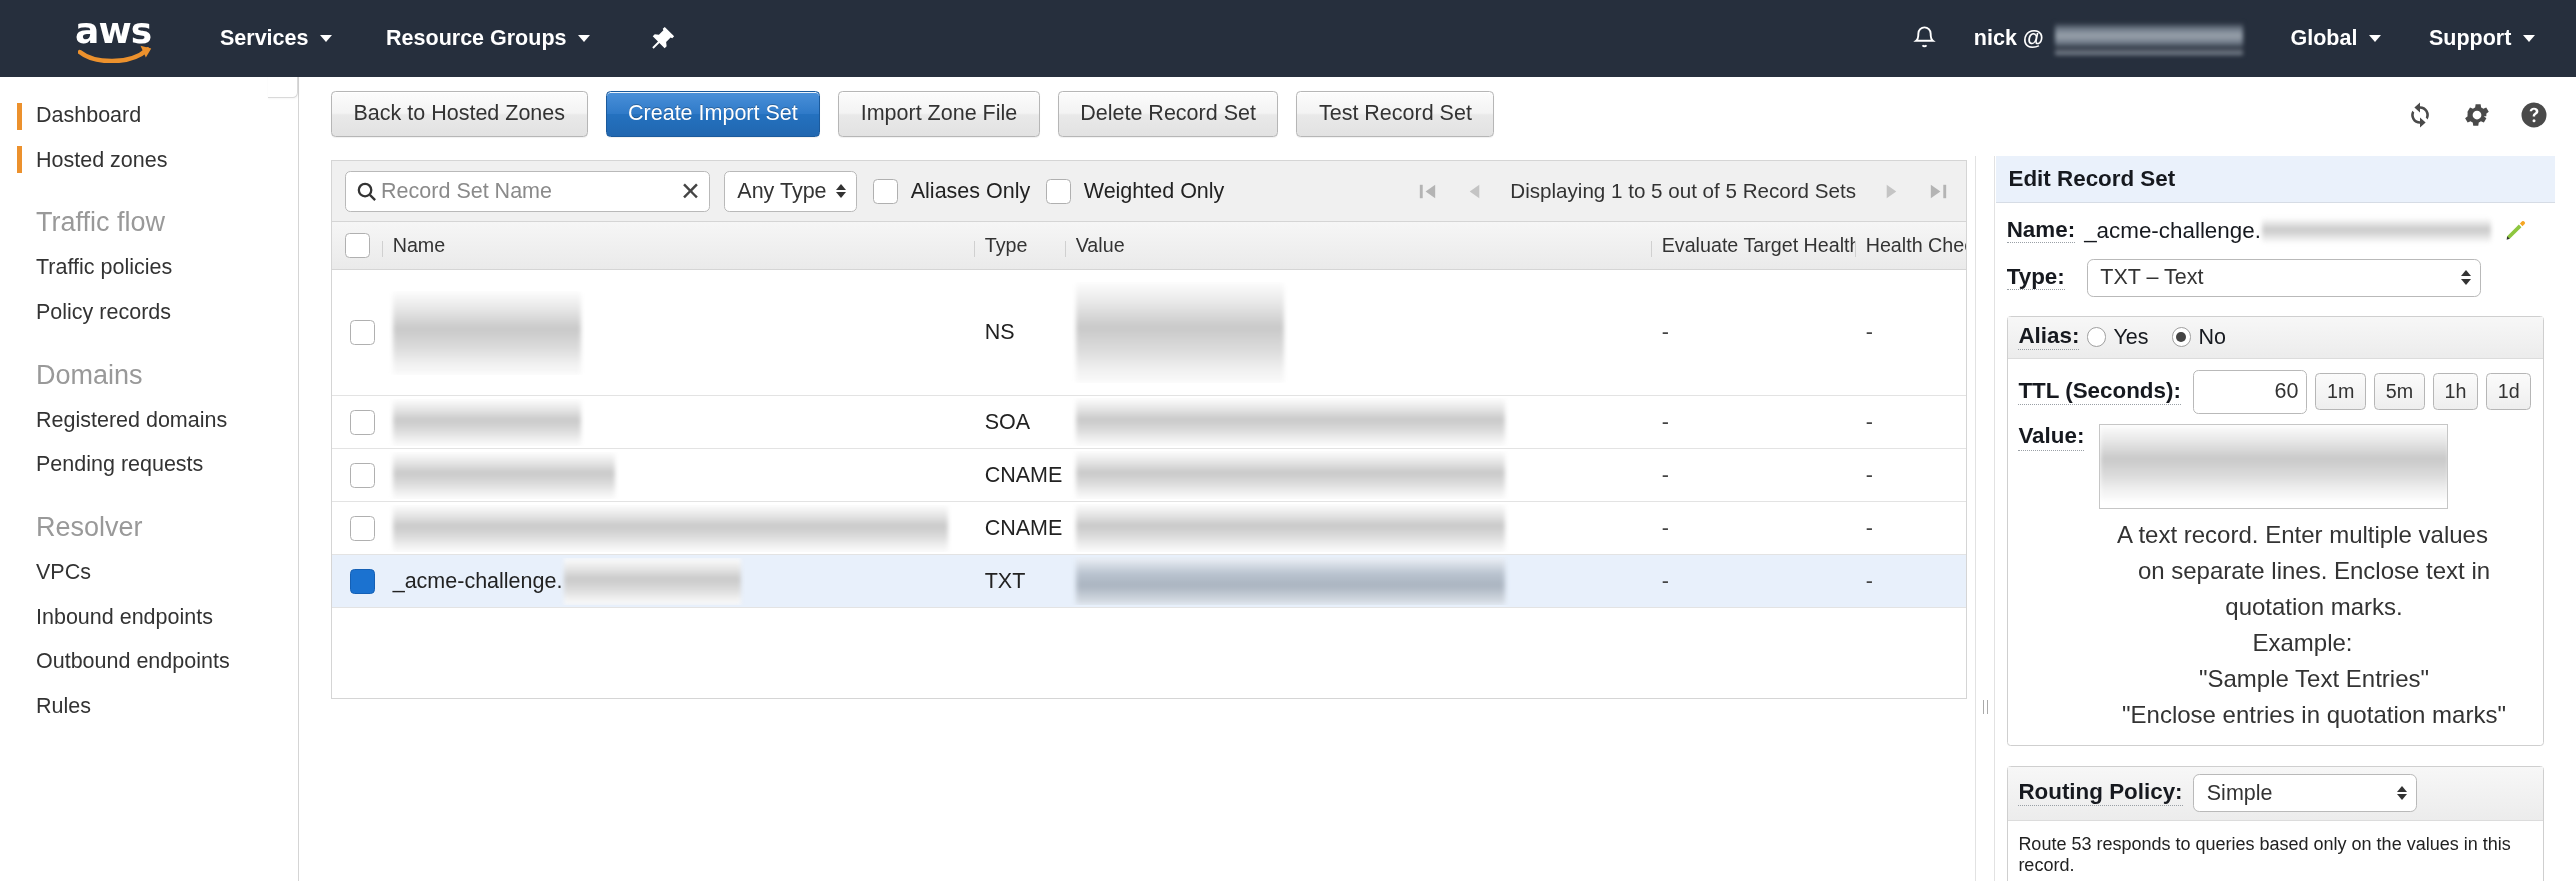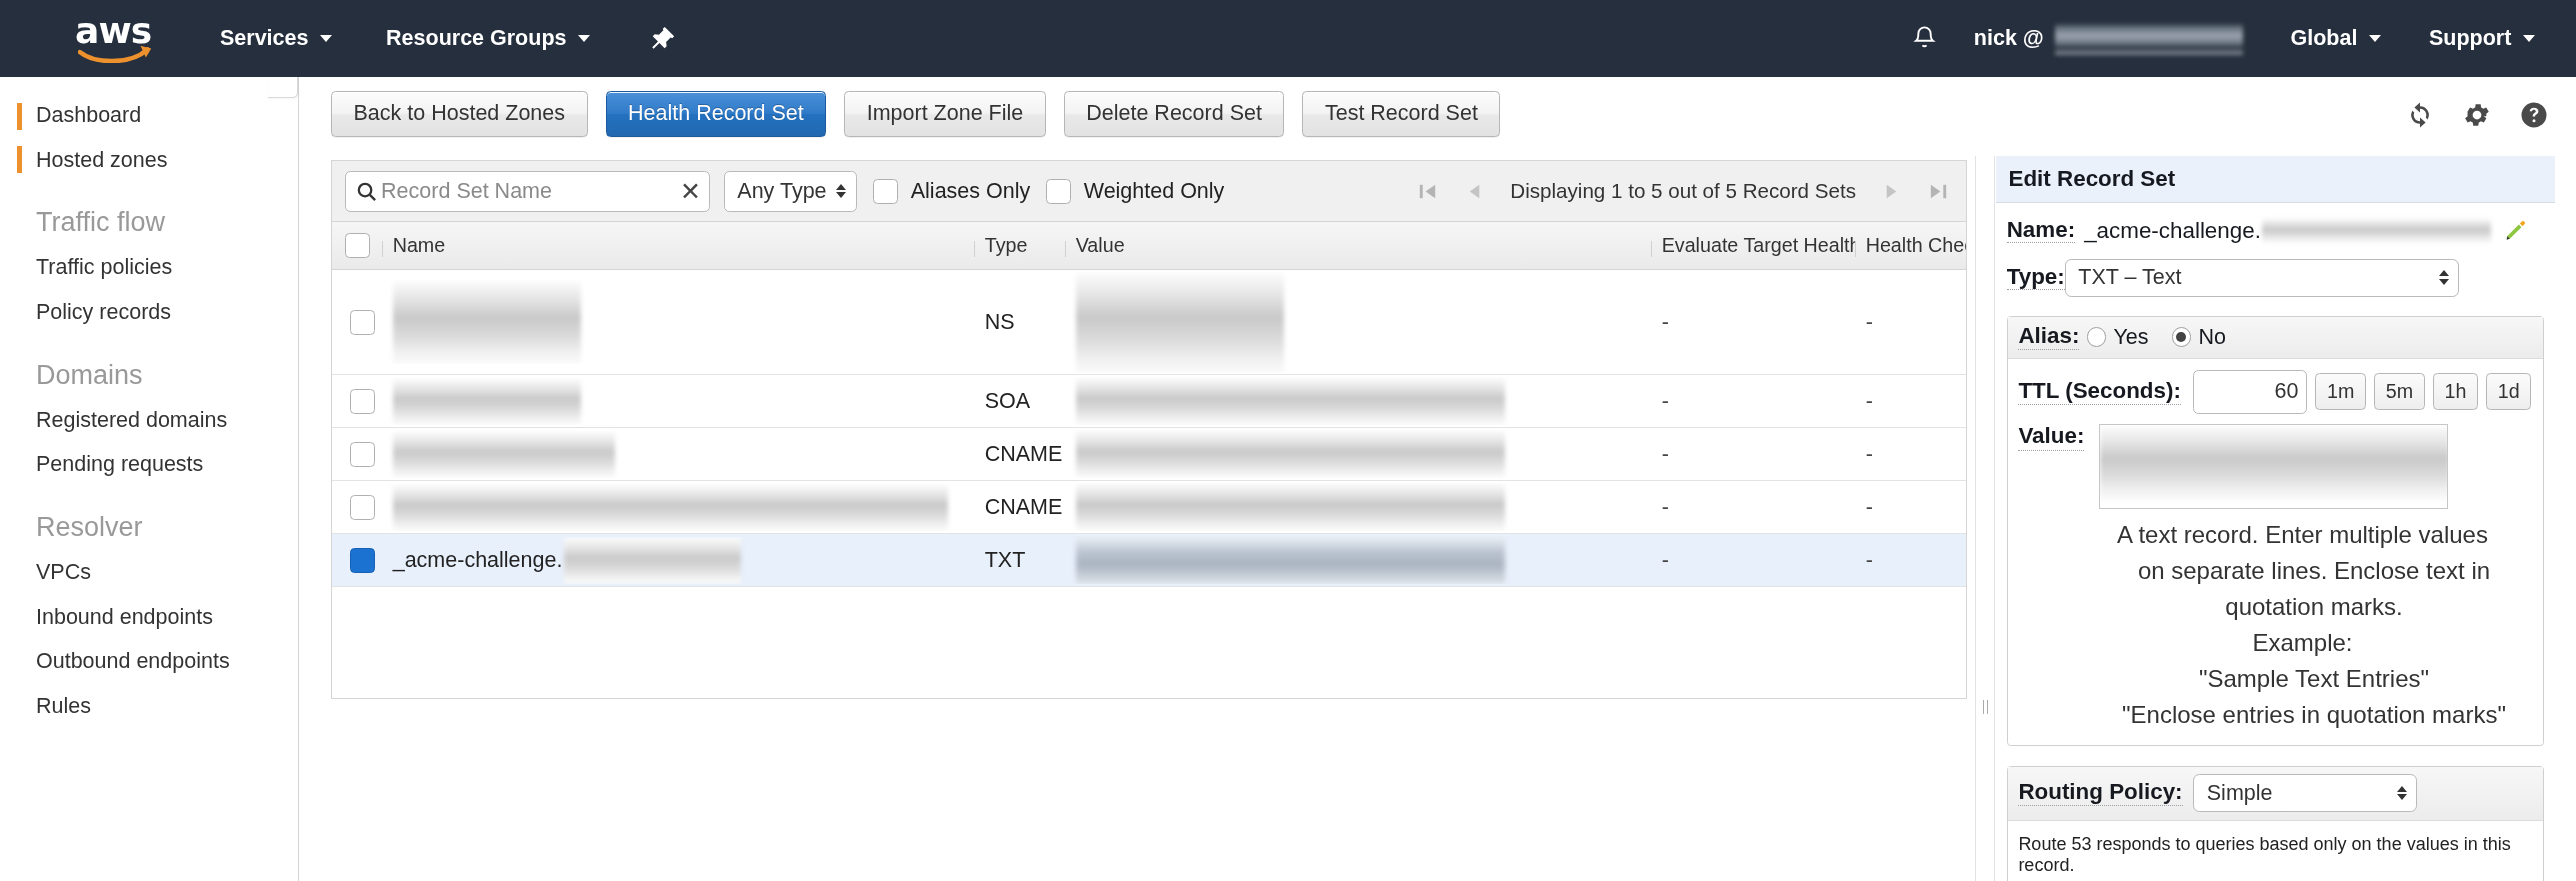--- a/index.html
+++ b/index.html
@@ -449,21 +449,21 @@
   </div>
 </div>
 <div class="collapse-tab">
   <i></i>
 </div>
 
 <div class="main">
 
   <div class="toolbar">
     <button class="btn">Back to Hosted Zones</button>
-    <button class="btn primary">Health Record Set</button>
+    <button class="btn primary">Create Import Set</button>
     <button class="btn">Import Zone File</button>
     <button class="btn">Delete Record Set</button>
     <button class="btn">Test Record Set</button>
   </div>
 
   <div class="icon-row">
     <div>
       <svg width="30" height="30" viewBox="0 0 24 24" fill="#4a4a4a">
         <path d="M12 5V2L7.5 6 12 10V7a5 5 0 0 1 4.6 7l1.5 1.5A7 7 0 0 0 12 5z"></path>
         <path d="M12 19v3l4.5-4L12 14v3a5 5 0 0 1-4.6-7L5.9 8.5A7 7 0 0 0 12 19z"></path>
@@ -545,21 +545,21 @@
         <span class="chkbox"></span>
       </div>
       <div class="th c-name">Name</div>
       <div class="th c-type">Type</div>
       <div class="th c-val">Value</div>
       <div class="th c-eth">Evaluate Target Health</div>
       <div class="th c-hcid">Health Check ID</div>
 
     </div>
 
-    <div class="trow" style="height:105px;">
+    <div class="trow" style="height:126px;">
       <div class="td c-chk" style="display:flex;align-items:center;justify-content:center;">
         <span class="rowchk"></span>
       </div>
       <div class="td c-name">
         <span class="redact-l" style="width:188px;height:84px;"></span>
       </div>
       <div class="td c-type">NS</div>
       <div class="td c-val">
         <span class="redact-l" style="width:208px;height:101px;"></span>
       </div>
@@ -652,21 +652,21 @@
           <svg width="25" height="25" viewBox="0 0 24 24">
             <path d="M4 17.5L15.2 6.3l2.5 2.5L6.5 20H4z" fill="#8dc63f"></path>
             <path d="M16.2 5.3l2.1-2.1a1.3 1.3 0 0 1 1.8 0l.7.7a1.3 1.3 0 0 1 0 1.8l-2.1 2.1z" fill="#f5a623"></path>
             <path d="M4 17.5L6.5 20l-3 .9z" fill="#333"></path>
           </svg>
         </span>
       </div>
 
       <div class="frow">
         <span class="flabel">Type:</span>
-        <div class="sel" style="margin-left:0;width:394px;">
+        <div class="sel" style="margin-left:22px;width:394px;">
           <span>TXT – Text</span>
           <span class="updown">
               <i class="up"></i>
               <i class="dn"></i>
             </span>
         </div>
       </div>
 
       <div class="fieldset">
         <div class="fs-top">

